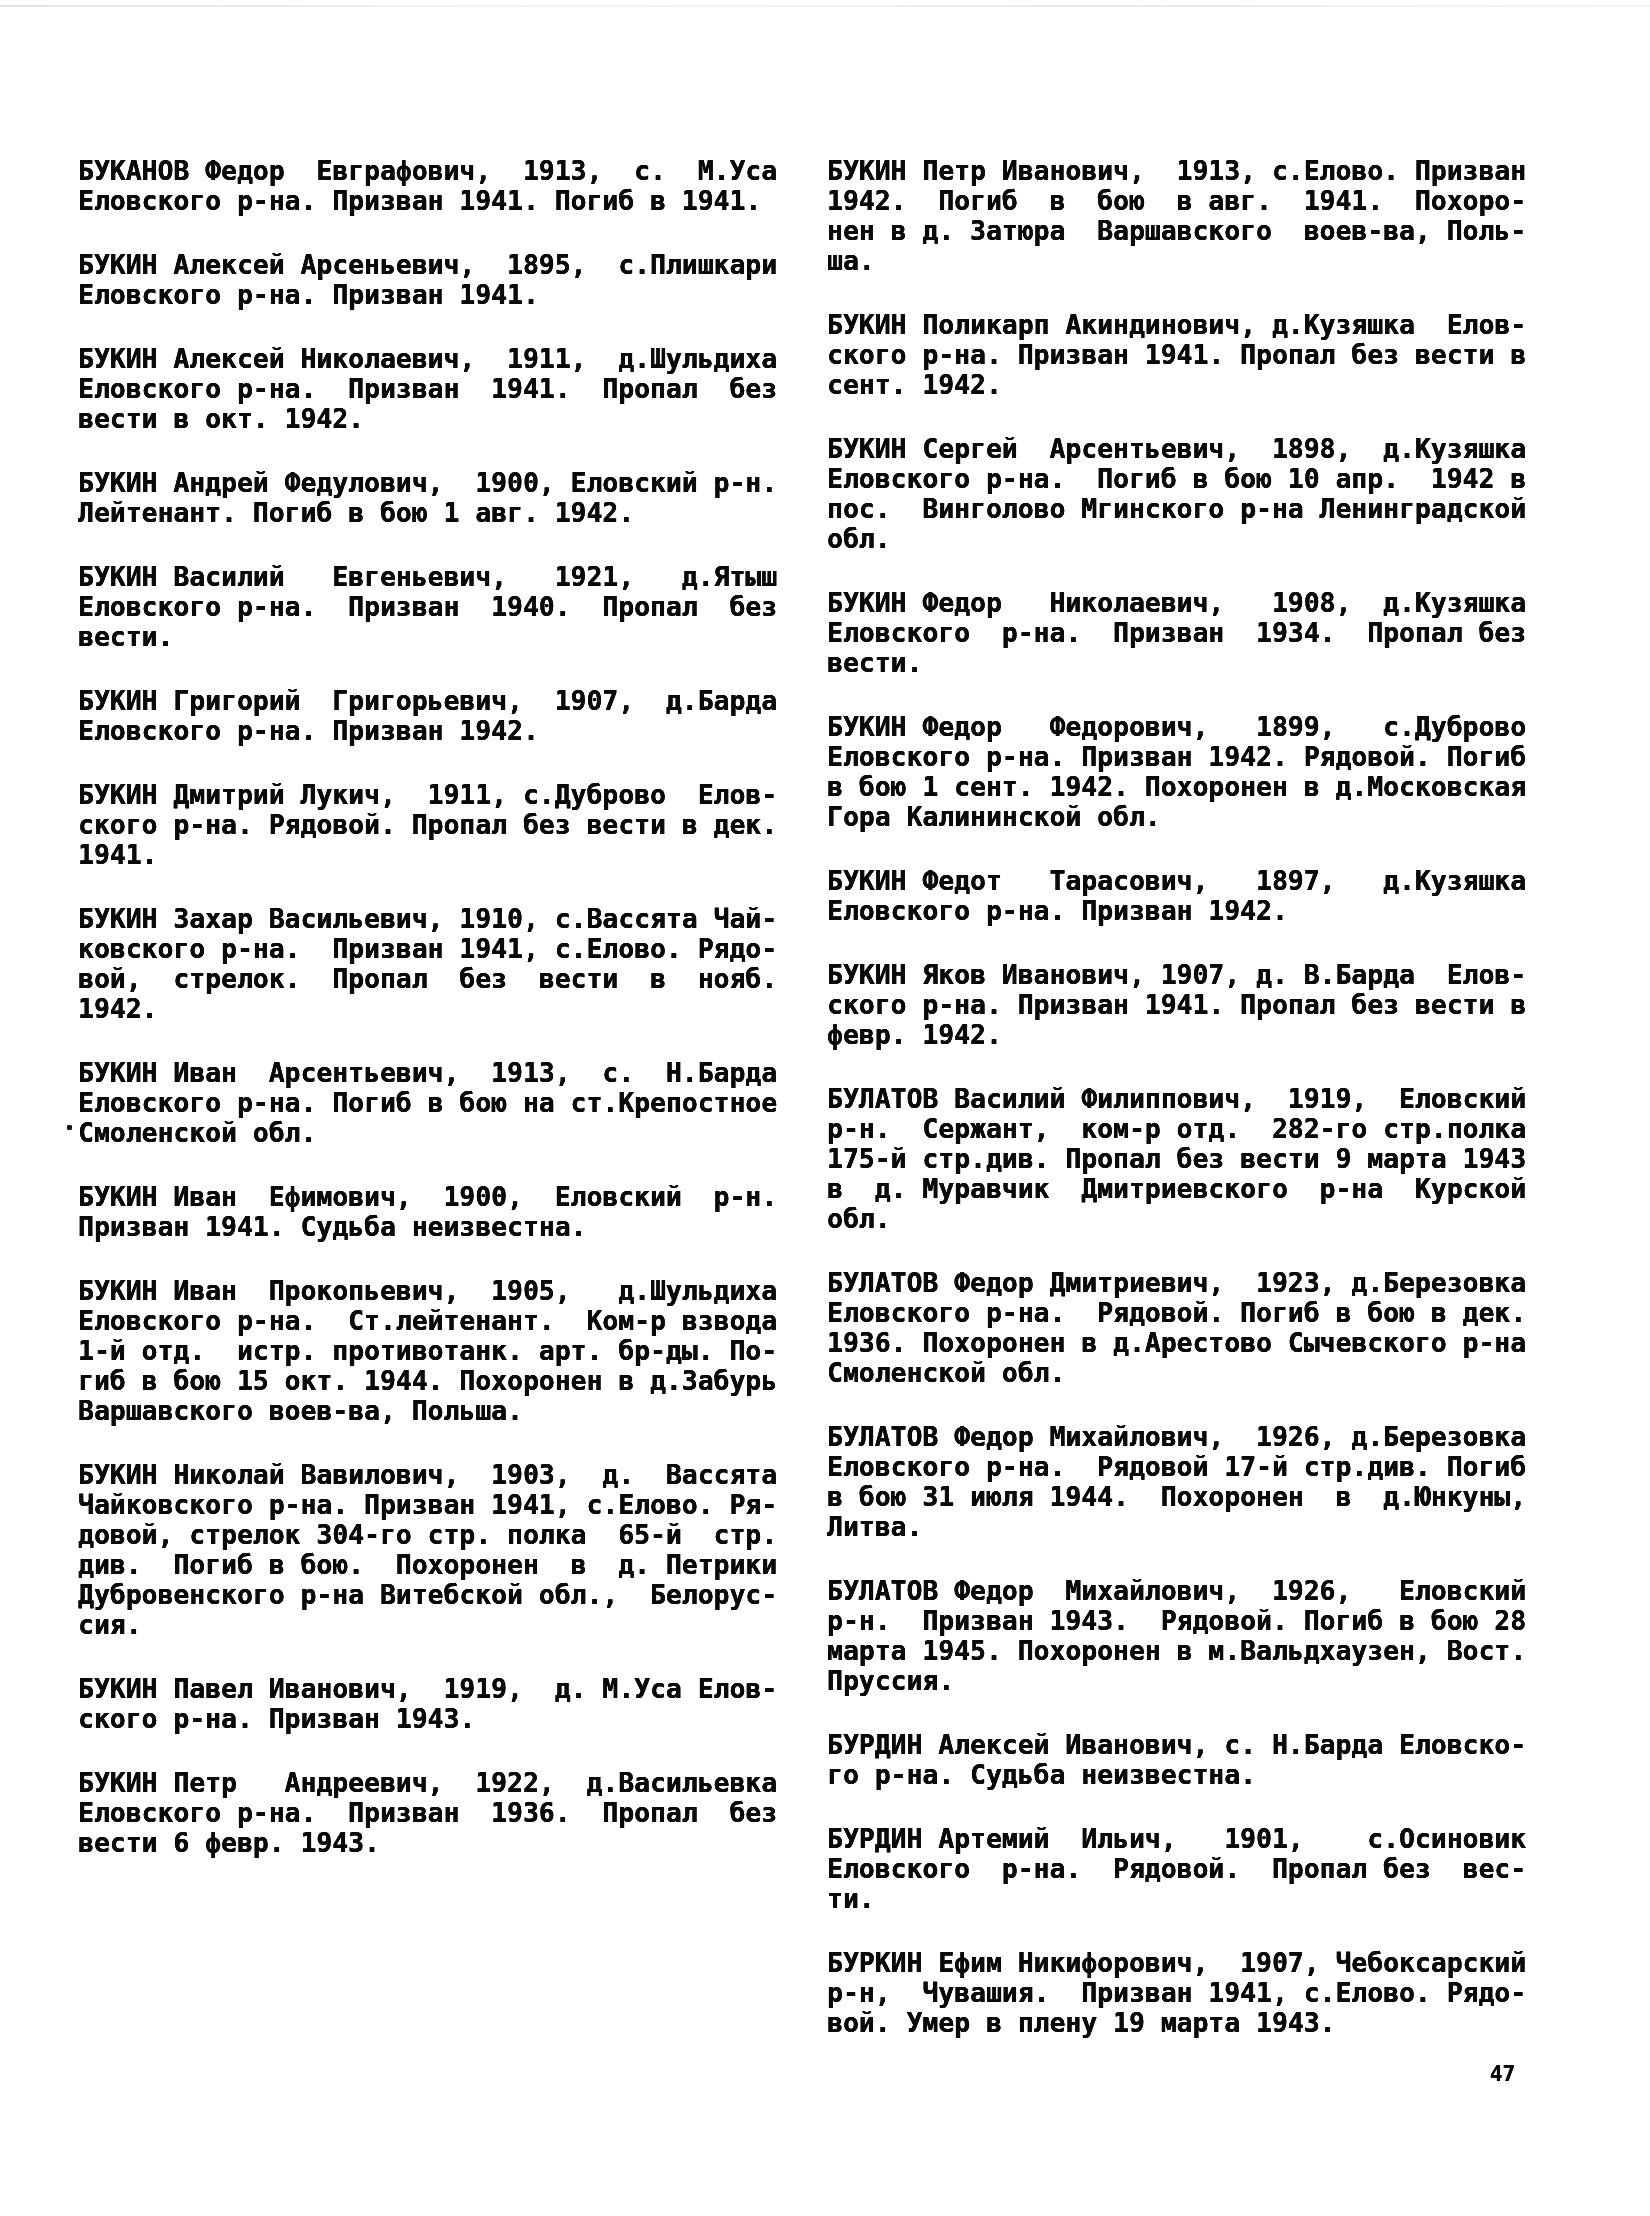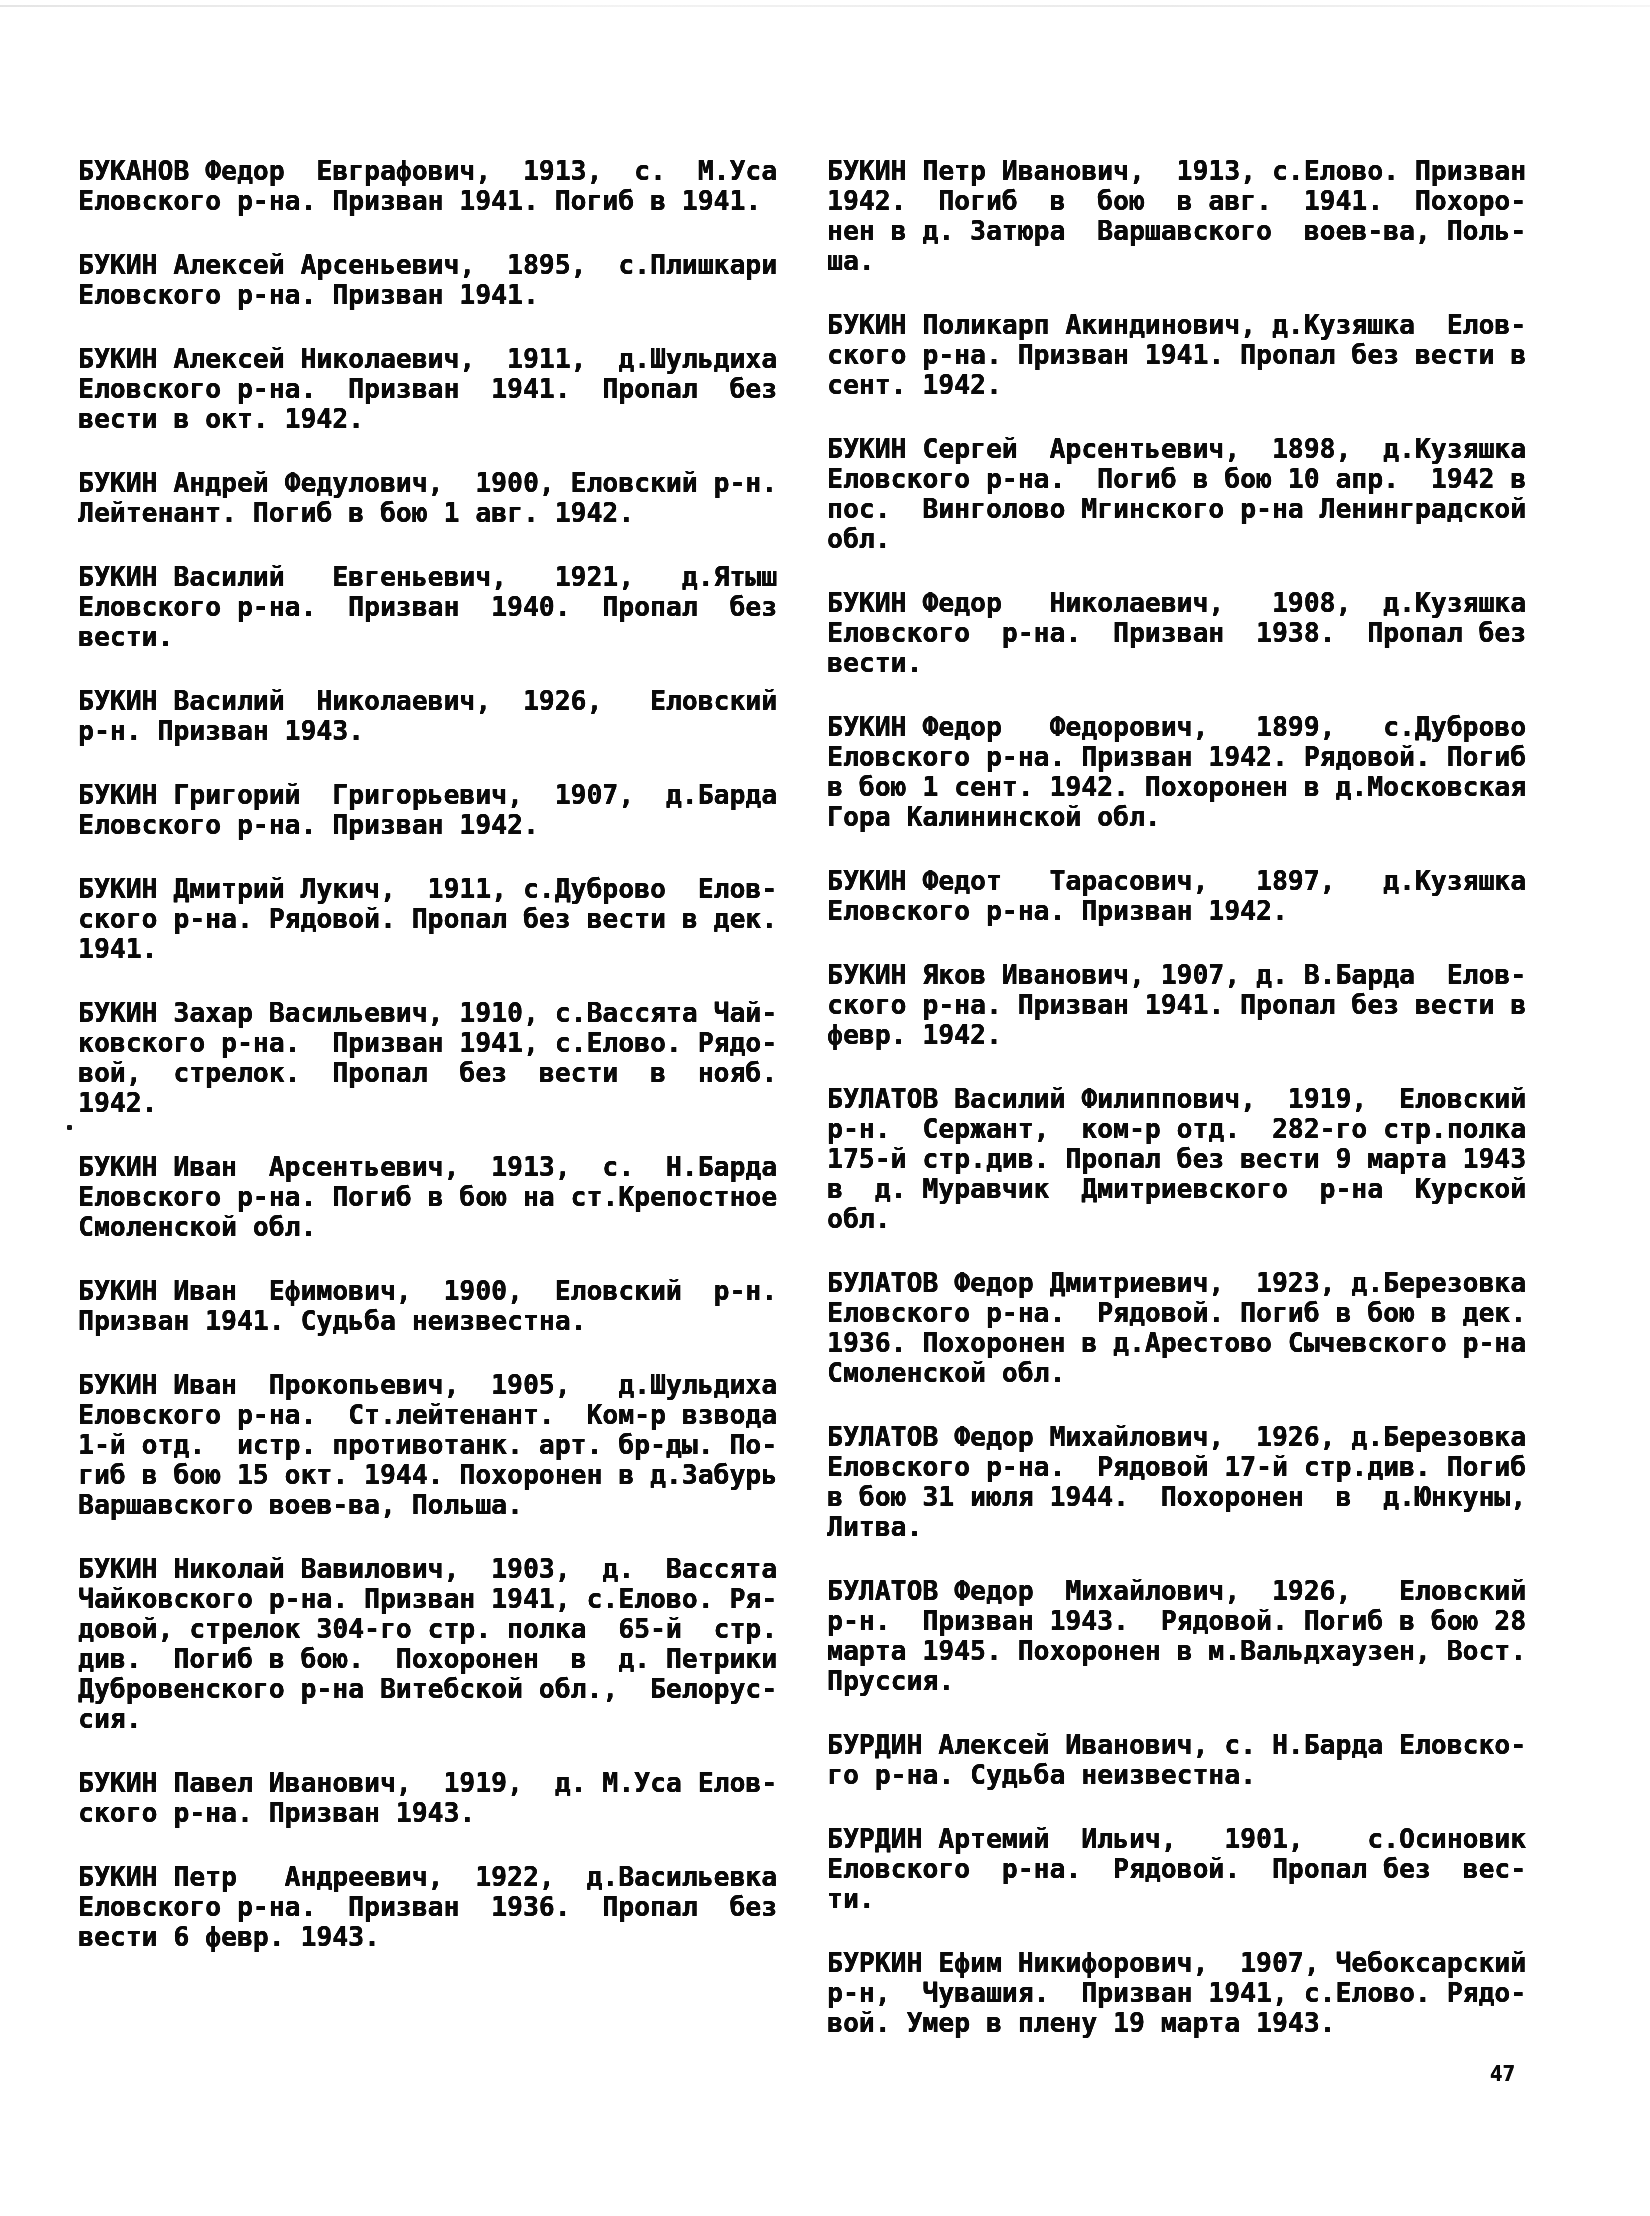--- a/index.html
+++ b/index.html
@@ -73,22 +73,20 @@
       <p class="entry">БУКИН Алексей Арсеньевич,  1895,  с.Плишкари
 Еловского р-на. Призван 1941.</p>
       <p class="entry">БУКИН Алексей Николаевич,  1911,  д.Шульдиха
 Еловского р-на.  Призван  1941.  Пропал  без
 вести в окт. 1942.</p>
       <p class="entry">БУКИН Андрей Федулович,  1900, Еловский р-н.
 Лейтенант. Погиб в бою 1 авг. 1942.</p>
       <p class="entry">БУКИН Василий   Евгеньевич,   1921,   д.Ятыш
 Еловского р-на.  Призван  1940.  Пропал  без
 вести.</p>
-      <p class="entry">БУКИН Василий  Николаевич,  1926,   Еловский
-р-н. Призван 1943.</p>
       <p class="entry">БУКИН Григорий  Григорьевич,  1907,  д.Барда
 Еловского р-на. Призван 1942.</p>
       <p class="entry">БУКИН Дмитрий Лукич,  1911, с.Дуброво  Елов-
 ского р-на. Рядовой. Пропал без вести в дек.
 1941.</p>
       <p class="entry">БУКИН Захар Васильевич, 1910, с.Вассята Чай-
 ковского р-на.  Призван 1941, с.Елово. Рядо-
 вой,  стрелок.  Пропал  без  вести  в  нояб.
 1942.</p>
       <p class="entry">БУКИН Иван  Арсентьевич,  1913,  с.  Н.Барда
@@ -119,21 +117,21 @@
 нен в д. Затюра  Варшавского  воев-ва, Поль-
 ша.</p>
       <p class="entry">БУКИН Поликарп Акиндинович, д.Кузяшка  Елов-
 ского р-на. Призван 1941. Пропал без вести в
 сент. 1942.</p>
       <p class="entry">БУКИН Сергей  Арсентьевич,  1898,  д.Кузяшка
 Еловского р-на.  Погиб в бою 10 апр.  1942 в
 пос.  Винголово Мгинского р-на Ленинградской
 обл.</p>
       <p class="entry">БУКИН Федор   Николаевич,   1908,  д.Кузяшка
-Еловского  р-на.  Призван  1938.  Пропал без
+Еловского  р-на.  Призван  1934.  Пропал без
 вести.</p>
       <p class="entry">БУКИН Федор   Федорович,   1899,   с.Дуброво
 Еловского р-на. Призван 1942. Рядовой. Погиб
 в бою 1 сент. 1942. Похоронен в д.Московская
 Гора Калининской обл.</p>
       <p class="entry">БУКИН Федот   Тарасович,   1897,   д.Кузяшка
 Еловского р-на. Призван 1942.</p>
       <p class="entry">БУКИН Яков Иванович, 1907, д. В.Барда  Елов-
 ского р-на. Призван 1941. Пропал без вести в
 февр. 1942.</p>

